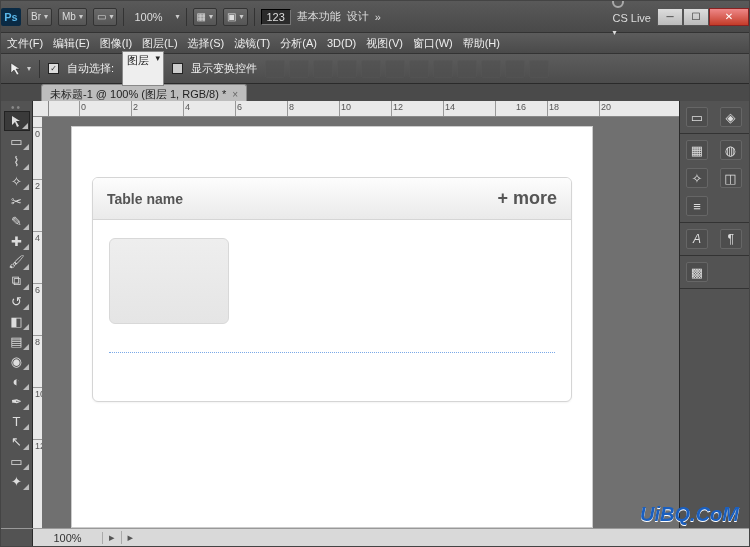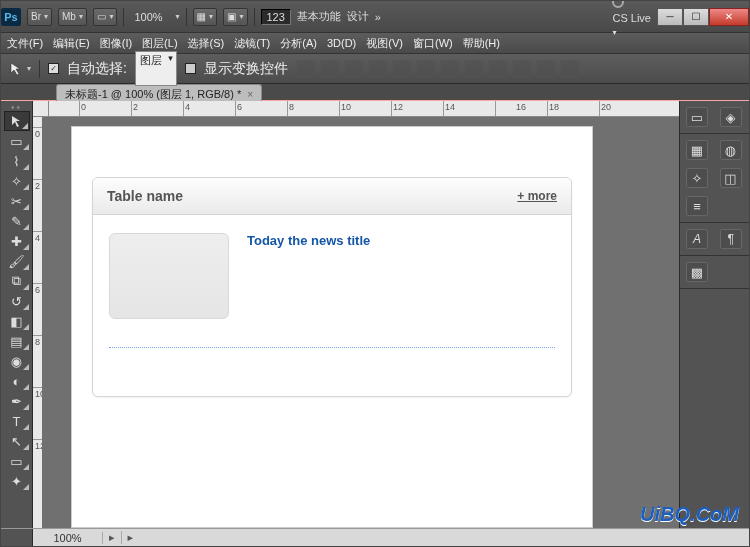--- a/index.html
+++ b/index.html
@@ -23,28 +23,28 @@
 
 
 .menubar { height: 22px; background: linear-gradient(#5c5c5c,#4a4a4a); display:flex; align-items:center; padding:0 6px; gap:10px; border-top:1px solid #333; border-bottom:1px solid #333;}
 .menu-item { color:#eee; font-size:11px; cursor:default; }
 
 
 .optbar { height: 30px; background: linear-gradient(#5d5d5d,#4c4c4c); display:flex; align-items:center; padding:0 8px; gap:8px; border-bottom:1px solid #2a2a2a;}
 .opt-move { width:22px; height:20px; display:flex; align-items:center; justify-content:center; }
 .opt-move svg { display:block; }
 .opt-check { width:11px; height:11px; border:1px solid #222; background:#ddd; display:inline-flex; align-items:center; justify-content:center; font-size:8px; color:#333;}
-.opt-label { color:#eee; font-size:14px;text-align:center; }
+.opt-label { color:#eee; font-size:11px;text-align:center; }
 .opt-select { background:#eee; border:1px solid #888; font-size:11px; padding:1px 14px 17px 4px; position:relative; color:#222; }
 .opt-select::after { content:"▾"; position:absolute; right:3px; top:1px; font-size:9px; }
 .opt-ghost { display:flex; gap:4px; }
 .opt-ghost-btn { width:20px; height:18px; border:1px solid #555; background:#505050; opacity:.55; border-radius:2px; }
 
 
-.doctab-row { height: 20px; background:#4a4a4a; display:flex; align-items:flex-start; padding-left:55px; border-bottom:4px solid #fca5a5;}
+.doctab-row { height: 20px; background:#4a4a4a; display:flex; align-items:flex-start; padding-left:40px; border-bottom:1px solid #fca5a5;}
 .doctab { background:#bdbdbd; color:#222; font-size:11px; padding:2px 8px; border:1px solid #888; border-bottom:none; border-radius:3px 3px 0 0; display:flex; align-items:center; gap:6px;}
 .doctab-x { color:#666; font-size:10px; }
 
 
 .work { position:absolute; top:100px; left:0; right:0; bottom:18px; display:flex; background:#6f6f6f;}
 .tools { width:32px; background:#535353; border-right:1px solid #2a2a2a; display:flex; flex-direction:column; align-items:center; padding-top:2px; gap:0;}
 .tools-handle { width:28px; height:8px; display:flex; align-items:center; justify-content:center; color:#888; font-size:10px; letter-spacing:2px; cursor:grab; }
 .tool { width:26px; height:20px; display:flex; align-items:center; justify-content:center; color:#ddd; font-size:13px; position:relative; cursor:default; }
 .tool.sel { background:#3a3a3a; border:1px solid #222; }
 .tool-sub::after { content:""; position:absolute; right:1px; bottom:1px; border:3px solid transparent; border-right-color:#bbb; border-bottom-color:#bbb;}
@@ -58,21 +58,21 @@
 .ruler-v .tick { position:absolute; left:0; right:0; height:1px; background:#999; }
 .ruler-v .lbl { position:absolute; left:2px; font-size:9px; color:#555; }
 
 .canvas-scroll { flex:1; margin-left:9px; overflow:auto; background:#707070; position:relative;}
 .page { position:absolute; left:30px; top:10px; width:520px; height:400px; background:#fff; box-shadow:0 0 0 1px #ccc; }
 
 
 .card { margin:50px 20px 0 20px; border:1px solid #d5d5d5; border-radius:6px; overflow:hidden; background:#fff; box-shadow:0 1px 2px rgba(0,0,0,.05);}
 .card-hd { background:linear-gradient(#fdfdfd,#eaeaea); border-bottom:1px solid #d5d5d5; padding:10px 14px; display:flex; justify-content:space-between; align-items:center;}
 .card-hd-title { font-weight:bold; color:#555; font-size:14px; }
-.card-hd-more { color:#555; font-size:12px; font-weight:bold;text-decoration:underline; }
+.card-hd-more { color:#555; font-size:18px; font-weight:bold; }
 .card-body { padding:18px 16px 28px 16px; display:flex; gap:18px; }
 .thumb { width:120px; height:86px; background:linear-gradient(#eee,#e5e5e5); border:1px solid #d8d8d8; border-radius:6px; }
 .news-title { color:#1456a6; font-weight:bold; font-size:13px; margin-bottom:8px; }
 .news-body { color:#9a9a9a; font-size:12px; line-height:1.55; text-indent:2em; }
 .card-div { margin:0 16px; border-top:1px dotted #7aa9e8; }
 
 
 .dock { width:70px; background:#535353; border-left:1px solid #2a2a2a; display:flex; flex-direction:column;}
 .dock-group { border-bottom:1px solid #333; padding:6px 6px; display:grid; grid-template-columns:1fr 1fr; gap:8px 10px;}
 .dock-ico { width:22px; height:20px; display:flex; align-items:center; justify-content:center; color:#ddd; font-size:13px; border:1px solid #666; background:#4d4d4d; border-radius:2px; cursor:default;}
@@ -243,21 +243,20 @@
     <div class="canvas-scroll">
       <div class="page">
         <div class="card">
           <div class="card-hd">
             <span class="card-hd-title">Table name</span>
             <span class="card-hd-more">+ more</span>
           </div>
           <div class="card-body">
             <div class="thumb"></div>
             <div style="flex:1">
-              <div class="news-title">Today the news title</div>
             </div>
           </div>
           <div class="card-div"></div>
           <div style="height:48px"></div>
         </div>
       </div>
     </div>
   </div>
 
   <div class="dock">

